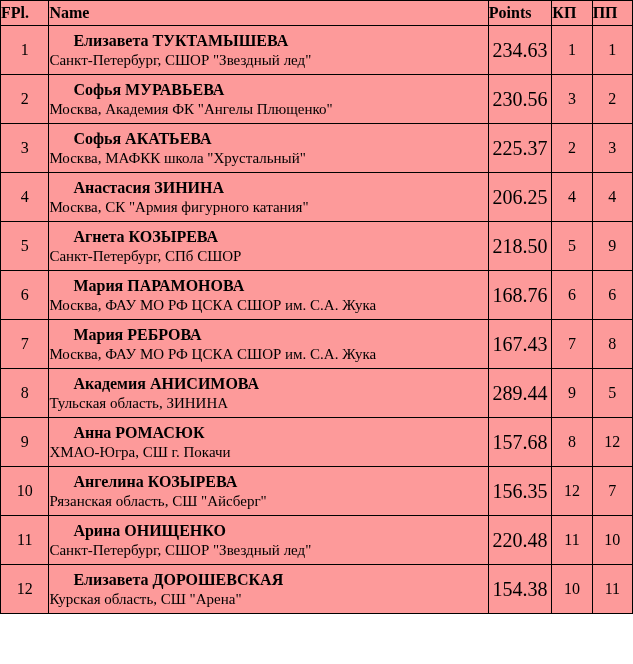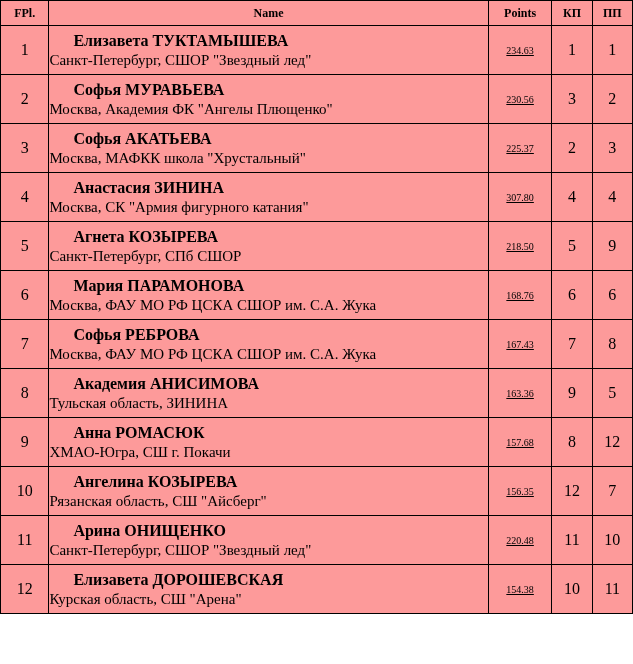--- a/index.html
+++ b/index.html
@@ -21,22 +21,22 @@
   }
   table.results th,
   table.results td {
     border: 1px solid #000000;
     background: #fd9a9a;
     color: #000000;
     padding: 0;
   }
   thead th {
     font-weight: bold;
-    font-size: 12px;
-    text-align: center;
+    font-size: 16px;
+    text-align: left;
     height: 24px;
     line-height: 24px;
     white-space: nowrap;
   }
   .col-rank   { width: 48px; }
   .col-name   { width: 436px; }
   .col-points { width: 63px; }
   .col-kp     { width: 40px; }
   .col-pp     { width: 40px; }
 
@@ -64,22 +64,21 @@
   }
   .skater-club {
     display: block;
     font-size: 15px;
     line-height: 19px;
     white-space: nowrap;
   }
   td.points {
     text-align: center;
     vertical-align: middle;
-    font-size: 10px;
-    text-decoration: underline;
+    font-size: 20px;
   }
   td.score {
     text-align: center;
     vertical-align: middle;
     font-size: 16px;
   }
 </style>
 </head>
 <body>
 
@@ -130,21 +129,21 @@
       <td class="points">225.37</td>
       <td class="score">2</td>
       <td class="score">3</td>
     </tr>
     <tr>
       <td class="rank">4</td>
       <td class="name">
         <span class="skater-name">Анастасия ЗИНИНА</span>
         <span class="skater-club">Москва, СК "Армия фигурного катания"</span>
       </td>
-      <td class="points">307.80</td>
+      <td class="points">206.25</td>
       <td class="score">4</td>
       <td class="score">4</td>
     </tr>
     <tr>
       <td class="rank">5</td>
       <td class="name">
         <span class="skater-name">Агнета КОЗЫРЕВА</span>
         <span class="skater-club">Санкт-Петербург, СПб СШОР</span>
       </td>
       <td class="points">218.50</td>
@@ -157,34 +156,34 @@
         <span class="skater-name">Мария ПАРАМОНОВА</span>
         <span class="skater-club">Москва, ФАУ МО РФ ЦСКА СШОР им. С.А. Жука</span>
       </td>
       <td class="points">168.76</td>
       <td class="score">6</td>
       <td class="score">6</td>
     </tr>
     <tr>
       <td class="rank">7</td>
       <td class="name">
-        <span class="skater-name">Софья РЕБРОВА</span>
+        <span class="skater-name">Мария РЕБРОВА</span>
         <span class="skater-club">Москва, ФАУ МО РФ ЦСКА СШОР им. С.А. Жука</span>
       </td>
       <td class="points">167.43</td>
       <td class="score">7</td>
       <td class="score">8</td>
     </tr>
     <tr>
       <td class="rank">8</td>
       <td class="name">
         <span class="skater-name">Академия АНИСИМОВА</span>
         <span class="skater-club">Тульская область, ЗИНИНА</span>
       </td>
-      <td class="points">163.36</td>
+      <td class="points">289.44</td>
       <td class="score">9</td>
       <td class="score">5</td>
     </tr>
     <tr>
       <td class="rank">9</td>
       <td class="name">
         <span class="skater-name">Анна РОМАСЮК</span>
         <span class="skater-club">ХМАО-Югра, СШ г. Покачи</span>
       </td>
       <td class="points">157.68</td>

